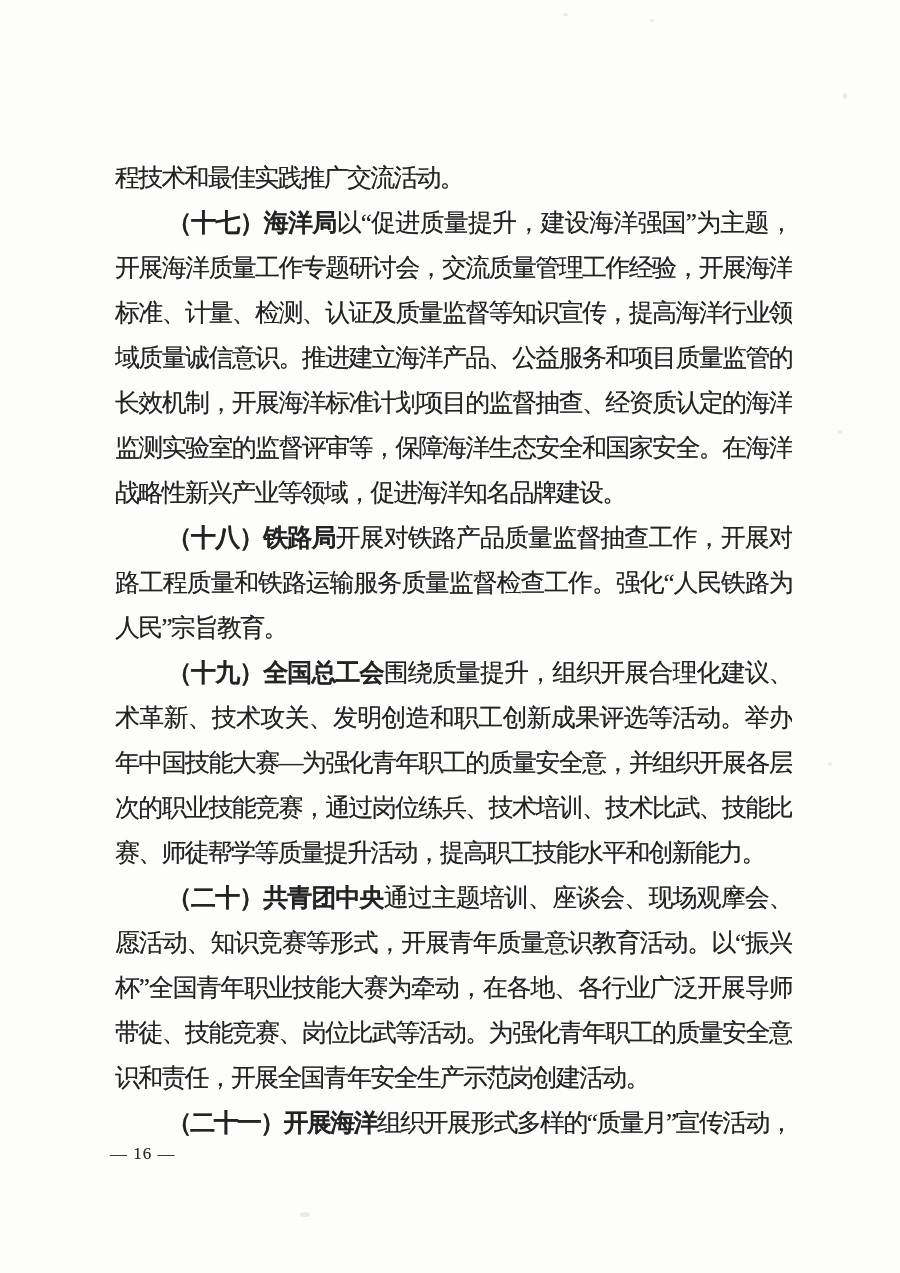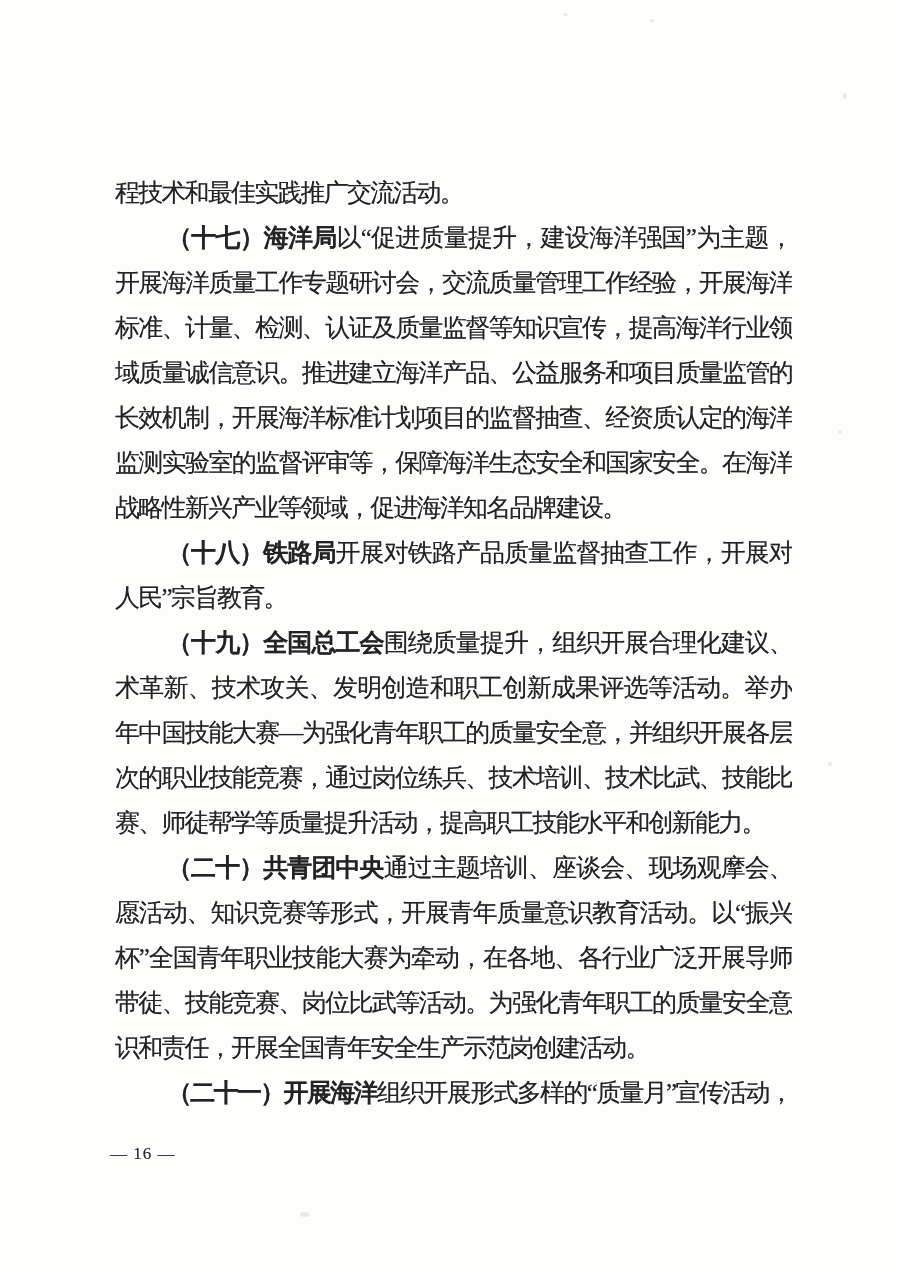--- a/index.html
+++ b/index.html
@@ -13,21 +13,21 @@
     height: 1273px;
     margin: 0 auto;
     background: #fdfdfc;
     overflow: hidden;
     font-family: "Liberation Serif", "DejaVu Serif", serif;
     color: #232323;
   }
   .text-block {
     position: absolute;
     left: 115px;
-    top: 170px;
+    top: 155px;
     width: 677px;
   }
   .line {
     height: 45px;
     line-height: 45px;
     font-size: 25px;
     letter-spacing: -1.8px;
     white-space: nowrap;
     text-align: left;
     
@@ -77,20 +77,21 @@
   <div class="text-block">
       <div class="line"><span class="seg">程技术和最佳实践推广交流活动。</span></div>
       <div class="line indent justify"><span class="seg bold">（十七）海洋局</span><span class="seg">以“促进质量提升，建设海洋强国”为主题，</span></div>
       <div class="line justify"><span class="seg">开展海洋质量工作专题研讨会，交流质量管理工作经验，开展海洋</span></div>
       <div class="line justify"><span class="seg">标准、计量、检测、认证及质量监督等知识宣传，提高海洋行业领</span></div>
       <div class="line justify"><span class="seg">域质量诚信意识。推进建立海洋产品、公益服务和项目质量监管的</span></div>
       <div class="line justify"><span class="seg">长效机制，开展海洋标准计划项目的监督抽查、经资质认定的海洋</span></div>
       <div class="line justify"><span class="seg">监测实验室的监督评审等，保障海洋生态安全和国家安全。在海洋</span></div>
       <div class="line"><span class="seg">战略性新兴产业等领域，促进海洋知名品牌建设。</span></div>
       <div class="line indent justify"><span class="seg bold">（十八）铁路局</span><span class="seg">开展对铁路产品质量监督抽查工作，开展对铁</span></div>
+      <div class="line justify"><span class="seg">路工程质量和铁路运输服务质量监督检查工作。强化“人民铁路为</span></div>
       <div class="line"><span class="seg">人民”宗旨教育。</span></div>
       <div class="line indent justify"><span class="seg bold">（十九）全国总工会</span><span class="seg">围绕质量提升，组织开展合理化建议、技</span></div>
       <div class="line justify"><span class="seg">术革新、技术攻关、发明创造和职工创新成果评选等活动。举办2015</span></div>
       <div class="line justify"><span class="seg">年中国技能大赛—为强化青年职工的质量安全意，并组织开展各层</span></div>
       <div class="line justify"><span class="seg">次的职业技能竞赛，通过岗位练兵、技术培训、技术比武、技能比</span></div>
       <div class="line"><span class="seg">赛、师徒帮学等质量提升活动，提高职工技能水平和创新能力。</span></div>
       <div class="line indent justify"><span class="seg bold">（二十）共青团中央</span><span class="seg">通过主题培训、座谈会、现场观摩会、志</span></div>
       <div class="line justify"><span class="seg">愿活动、知识竞赛等形式，开展青年质量意识教育活动。以“振兴</span></div>
       <div class="line justify"><span class="seg">杯”全国青年职业技能大赛为牵动，在各地、各行业广泛开展导师</span></div>
       <div class="line justify"><span class="seg">带徒、技能竞赛、岗位比武等活动。为强化青年职工的质量安全意</span></div>

